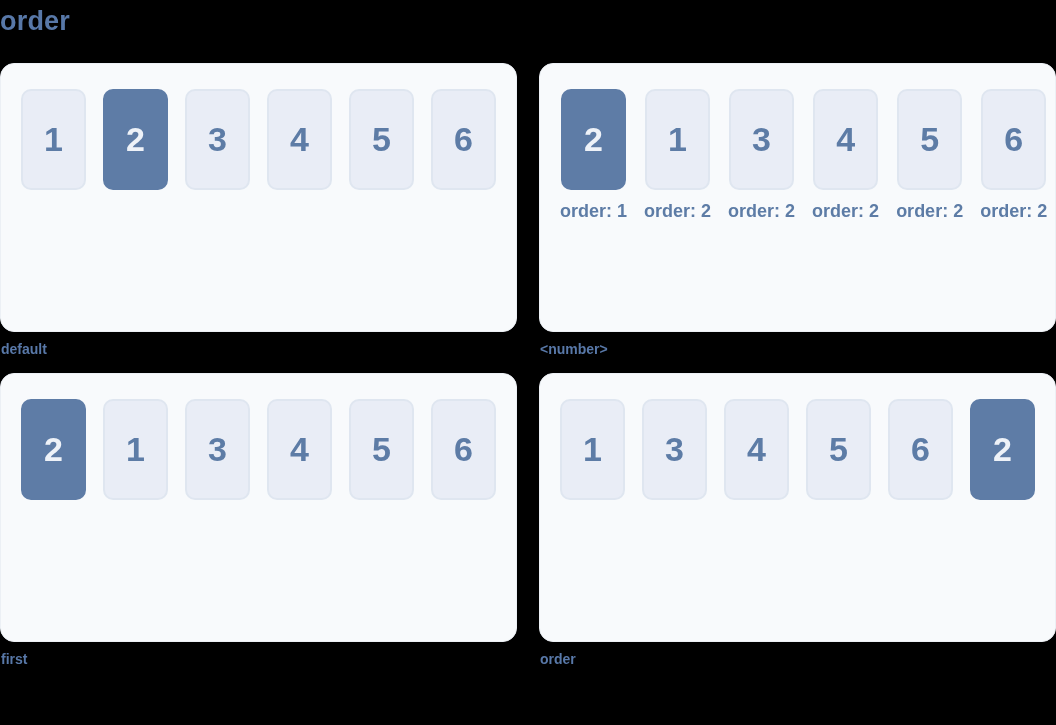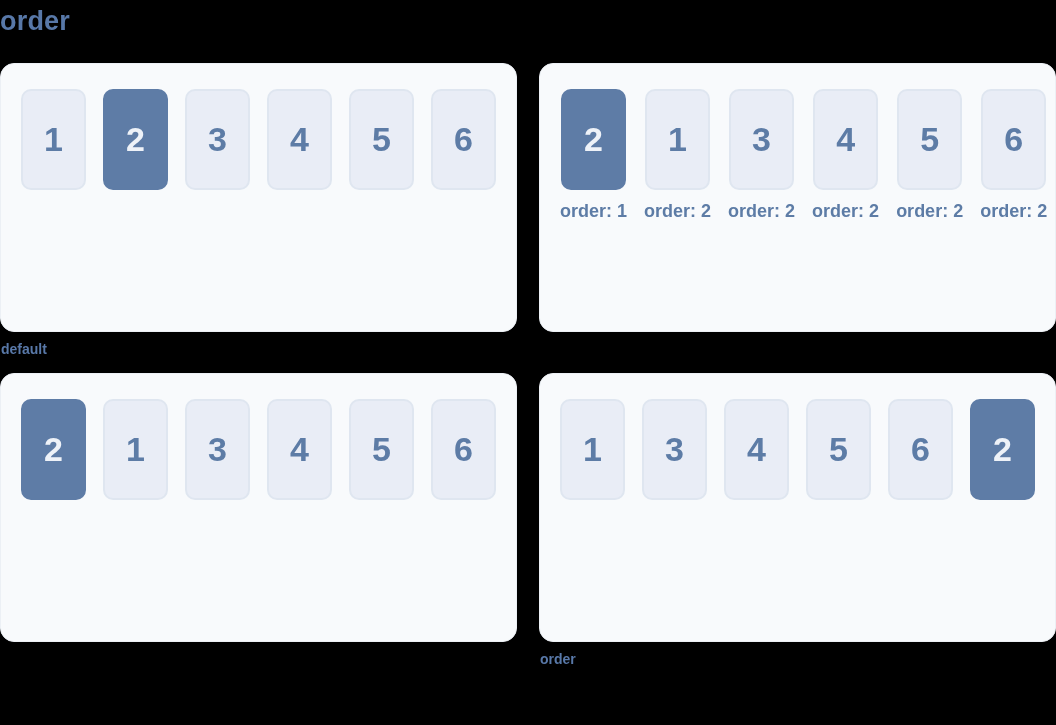--- a/index.html
+++ b/index.html
@@ -137,20 +137,21 @@
           </div>
           <div class="item-col">
             <div class="flex-item">5</div>
             <div class="item-caption">order: 2</div>
           </div>
           <div class="item-col">
             <div class="flex-item">6</div>
             <div class="item-caption">order: 2</div>
           </div>
         </div>
+        <div class="panel-label">&lt;number&gt;</div>
       </div>
       <div class="cell">
         <div class="panel">
           <div class="item-col">
             <div class="flex-item highlight">2</div>
           </div>
           <div class="item-col">
             <div class="flex-item">1</div>
           </div>
           <div class="item-col">
@@ -159,20 +160,21 @@
           <div class="item-col">
             <div class="flex-item">4</div>
           </div>
           <div class="item-col">
             <div class="flex-item">5</div>
           </div>
           <div class="item-col">
             <div class="flex-item">6</div>
           </div>
         </div>
+        <div class="panel-label">first</div>
       </div>
       <div class="cell">
         <div class="panel">
           <div class="item-col">
             <div class="flex-item">1</div>
           </div>
           <div class="item-col">
             <div class="flex-item">3</div>
           </div>
           <div class="item-col">

